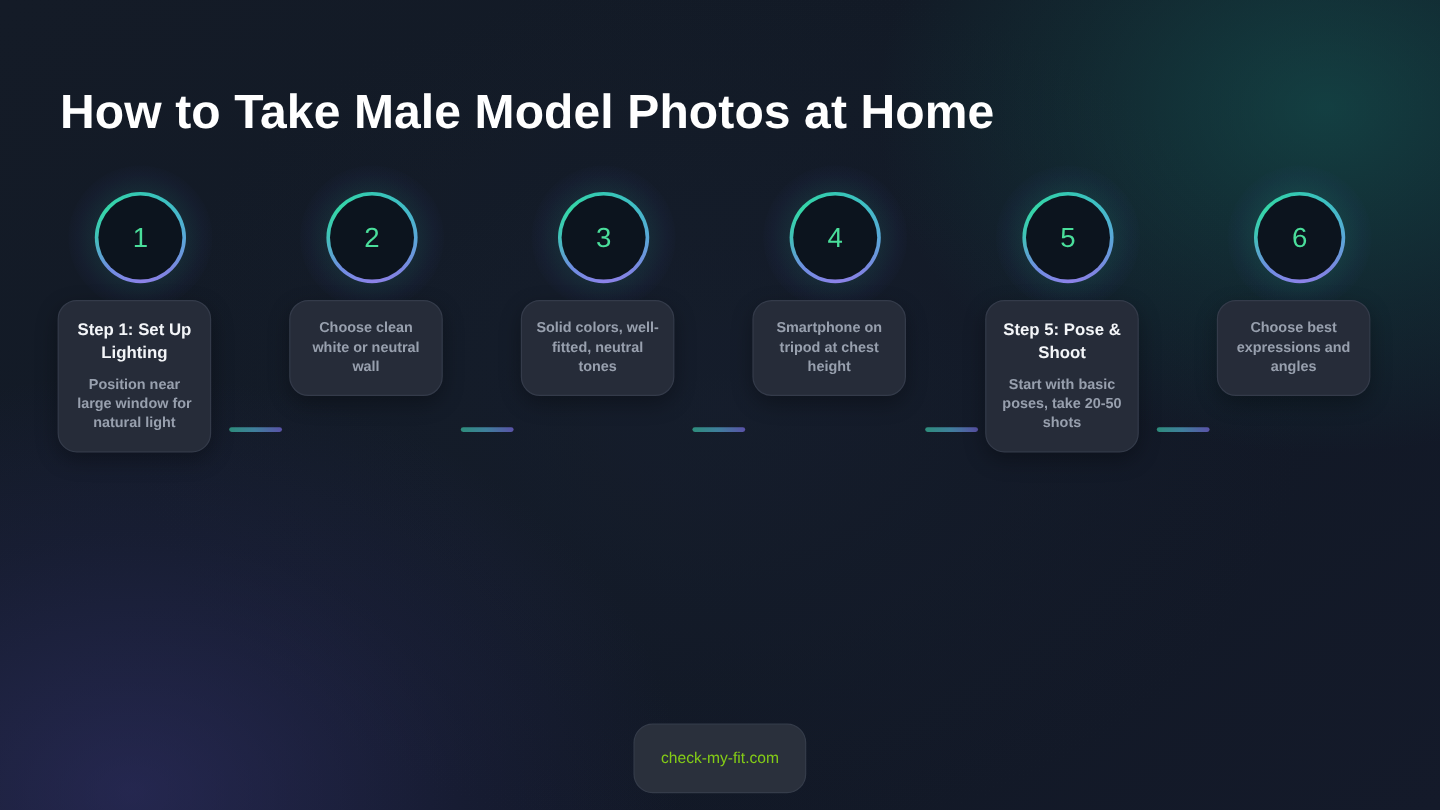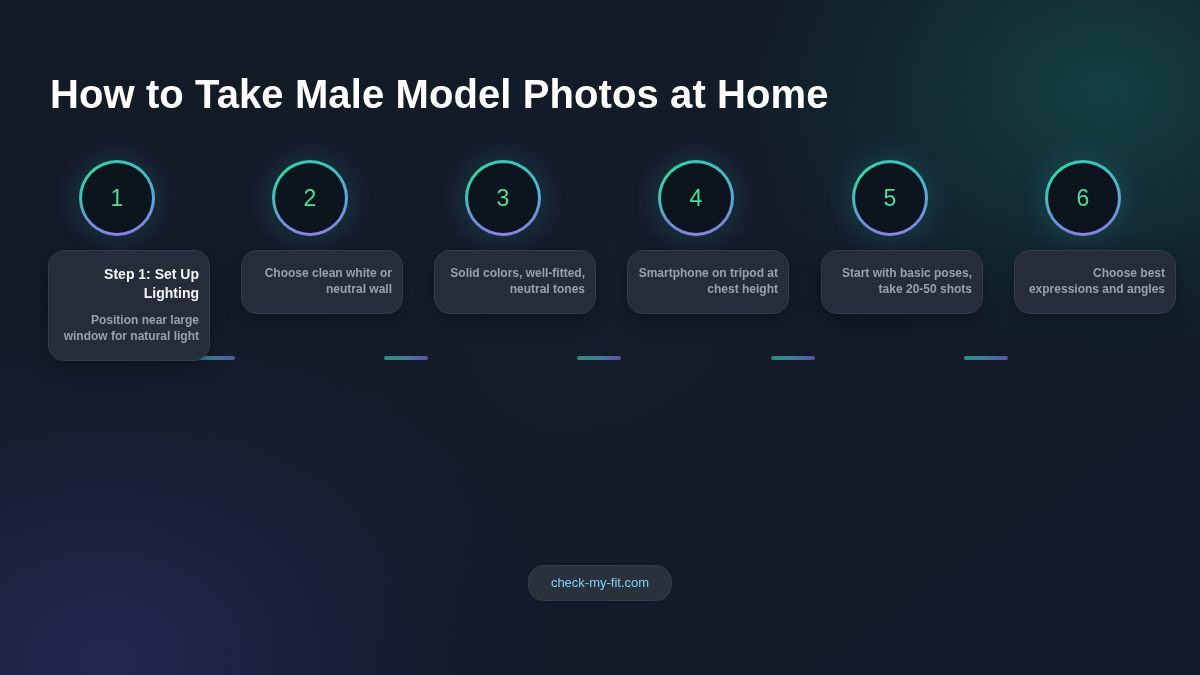--- a/index.html
+++ b/index.html
@@ -120,27 +120,27 @@
     height: 4px;
     border-radius: 2px;
     background: linear-gradient(90deg, #2e8d7c 0%, #3f7f9c 48%, #5a52a8 100%);
   }
 
   
   .card {
     position: absolute;
     top: 90px;
     left: 50%;
-    width: 162px;
+    width: 128px;
     margin-left: -69px;
     background: #262c39;
     border: 1px solid #343b4a;
     border-radius: 16px;
     padding: 14px 10px 16px;
-    text-align: right;
+    text-align: center;
     box-shadow: 0 6px 18px rgba(0,0,0,0.30);
   }
 
   .card-title {
     font-size: 14px;
     line-height: 19px;
     color: #f3f5f8;
     font-weight: 700;
     margin-bottom: 9px;
   }
@@ -149,29 +149,29 @@
     font-size: 12px;
     line-height: 16px;
     color: #98a0ae;
     font-weight: 700;
   }
 
   
   #footer-badge {
     position: absolute;
     left: 50%;
-    top: 565px;
+    top: 603px;
     transform: translateX(-50%);
     background: #2a303c;
     border: 1px solid #353c4a;
     border-radius: 16px;
-    padding: 9px 22px;
+    padding: 20px 22px;
     font-size: 13px;
     line-height: 16px;
-    color: #7dd3fc;
+    color: #84cc16;
     white-space: nowrap;
   }
 </style>
 </head>
 <body>
 
 <div id="stage">
 
   <h1 id="title">How to Take Male Model Photos at Home</h1>
 
@@ -243,20 +243,21 @@
     <div class="step" style="left:890px;">
       <div class="circle-wrap">
         <div class="glow"></div>
         <div class="ring">
           <div class="ring-inner">
             <span class="step-num">5</span>
           </div>
         </div>
       </div>
       <div class="card">
+        <div class="card-title">Step 5: Pose &amp; Shoot</div>
         <div class="card-desc">Start with basic poses, take 20-50 shots</div>
       </div>
     </div>
 
     <div class="step" style="left:1083px;">
       <div class="circle-wrap">
         <div class="glow"></div>
         <div class="ring">
           <div class="ring-inner">
             <span class="step-num">6</span>

